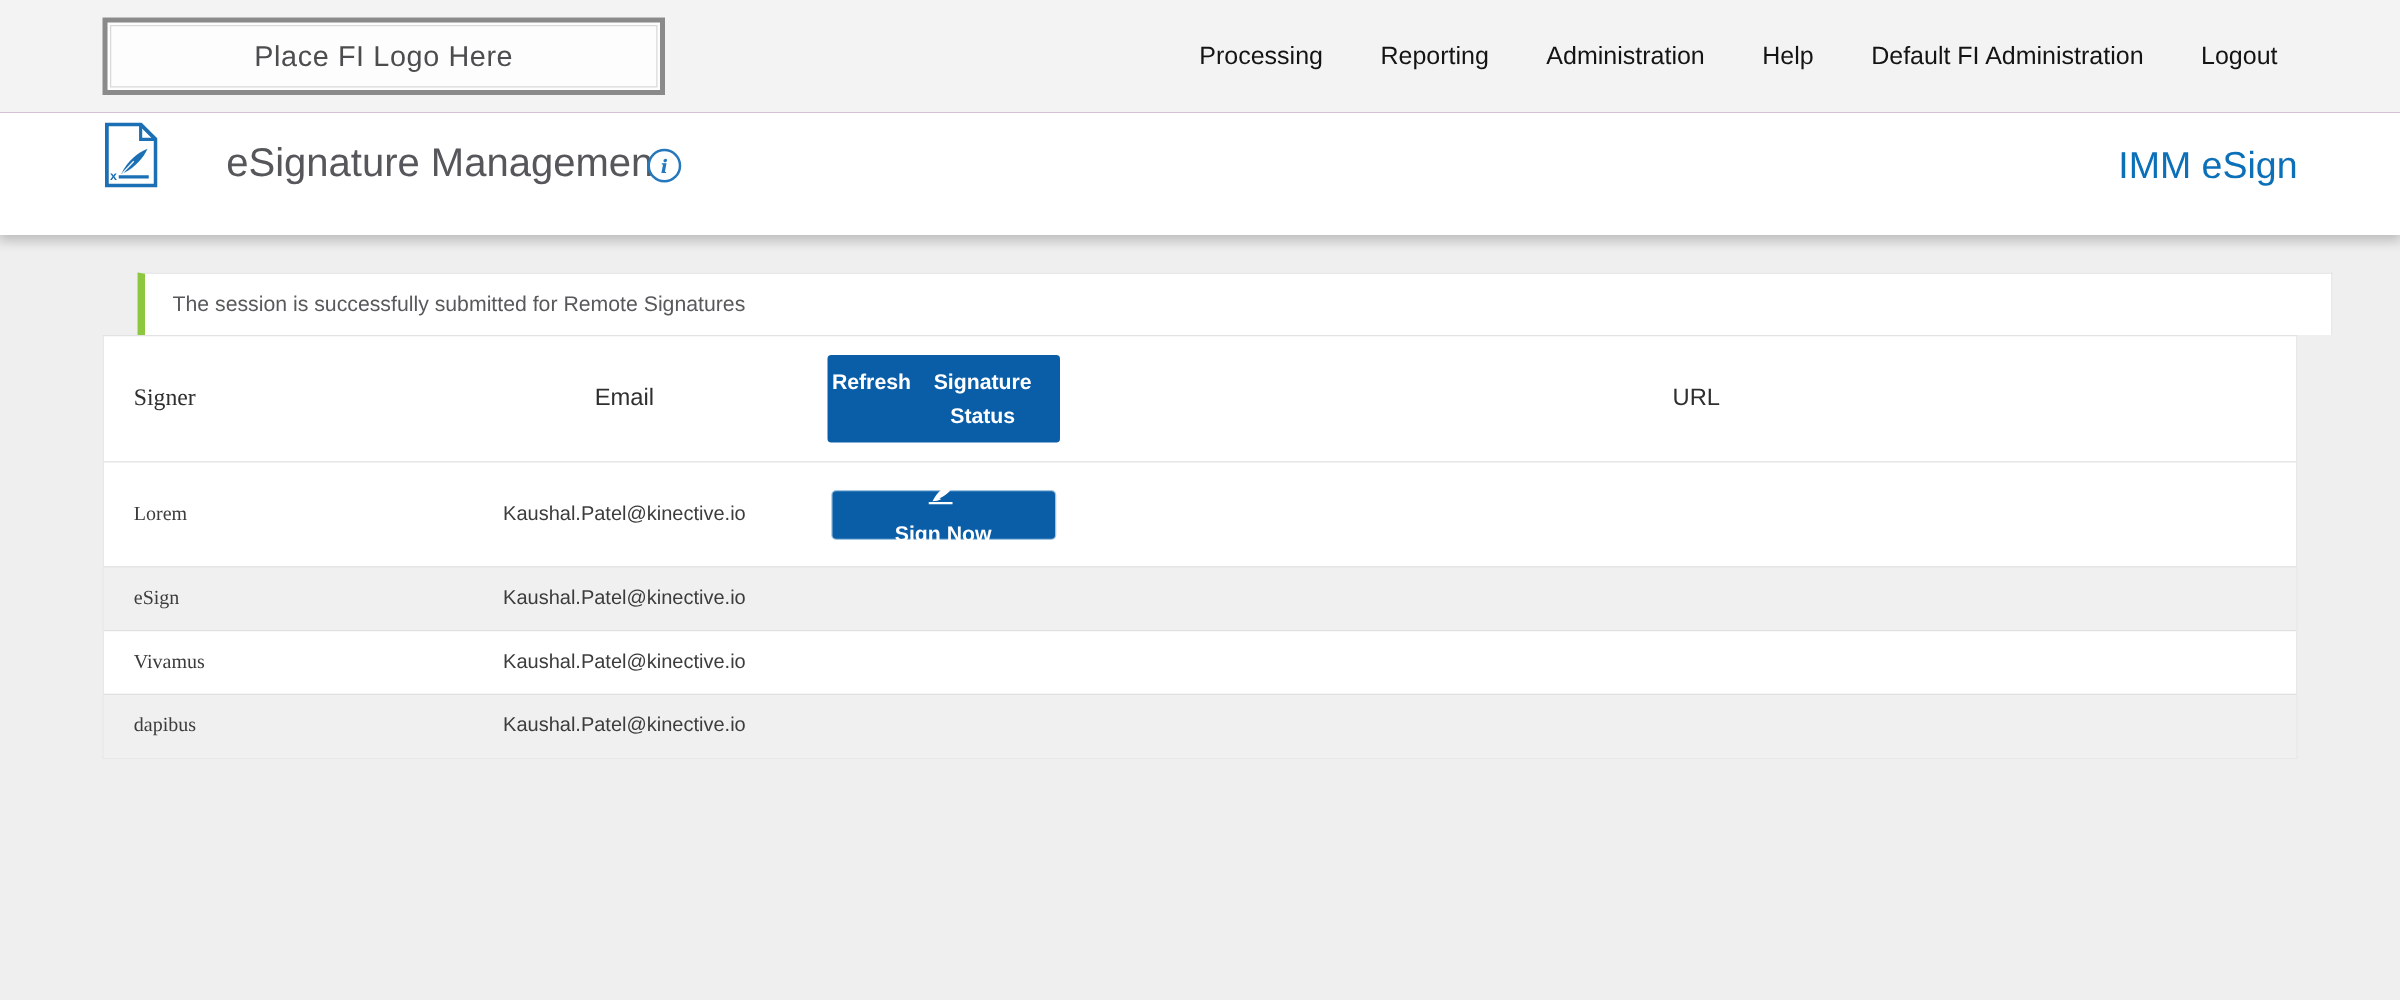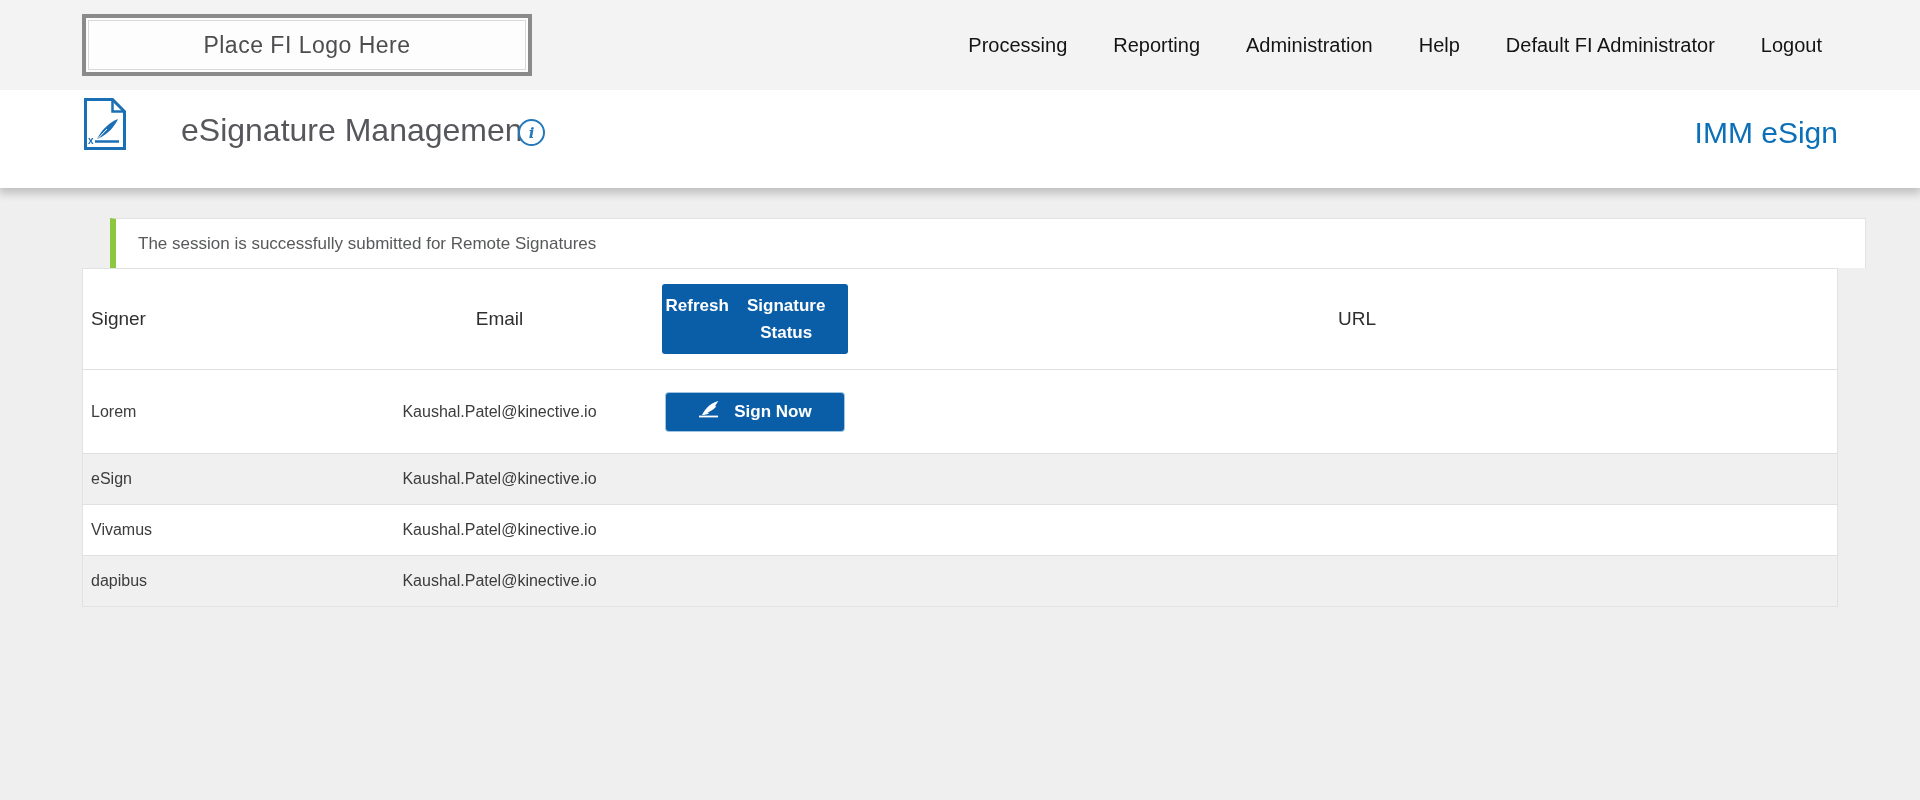--- a/index.html
+++ b/index.html
@@ -67,29 +67,30 @@
 
   .table { width:1756px; background:#ffffff; border:1px solid #e2e2e2; }
   .row { display:flex; align-items:center; }
   .row + .row { border-top:1px solid #e1e1e1; }
   .row.alt { background:#f0f0f0; }
   .thead { height:100px; font-size:19px; color:#2f2f2f; }
   .row-data { min-height:51px; font-size:16px; color:#3c3c3c; }
   .row-first { min-height:84px; }
 
   .cell { padding:4px 0; }
-  .col-signer { width:284px; padding-left:8px; }
+  .col-signer { width:284px; padding-left:24px;font-family:Liberation Serif, serif; }
   .col-email  { width:265px;text-align:center; }
   .col-action { width:245px; display:flex; justify-content:center; }
   .col-url    { flex:1; text-align:center; }
 
   .btn {
     background:#0a5ea8; color:#ffffff; border:none; border-radius:3px;
     font-family:"Liberation Sans", sans-serif; font-weight:bold; font-size:17px;
     cursor:pointer;
+    flex-direction:column;
   }
   .btn-refresh {
     width:186px; padding:8px 4px; line-height:27px;
     display:flex; flex-direction:row; align-items:flex-start;
   }
   .btn-sign {
     width:178px; height:38px;
     display:flex; align-items:center; justify-content:center; gap:9px;
     box-shadow:0 0 0 1px #9fc4e2;
   }
@@ -106,21 +107,21 @@
 
   <header class="topbar">
     <div class="logo-box">
       <span>Place FI Logo Here</span>
     </div>
     <nav class="topnav">
       <a class="nav-item">Processing</a>
       <a class="nav-item">Reporting</a>
       <a class="nav-item">Administration</a>
       <a class="nav-item">Help</a>
-      <a class="nav-item">Default FI Administrator</a>
+      <a class="nav-item">Default FI Administration</a>
       <a class="nav-item">Logout</a>
     </nav>
   </header>
 
   <div class="subheader">
     <span class="doc-icon">
       <svg width="42" height="52" viewBox="0 0 42 52">
         <path d="M1.5 1.5 H28.5 L40.5 13.5 V50.5 H1.5 Z" fill="#ffffff" stroke="#1b6fb5" stroke-width="3"></path>
         <path d="M28.5 1.5 V13.5 H40.5" fill="none" stroke="#1b6fb5" stroke-width="2.5"></path>
         <text x="4" y="46" font-size="10" font-weight="bold" fill="#1b6fb5" font-family="Liberation Sans, sans-serif">x</text>

